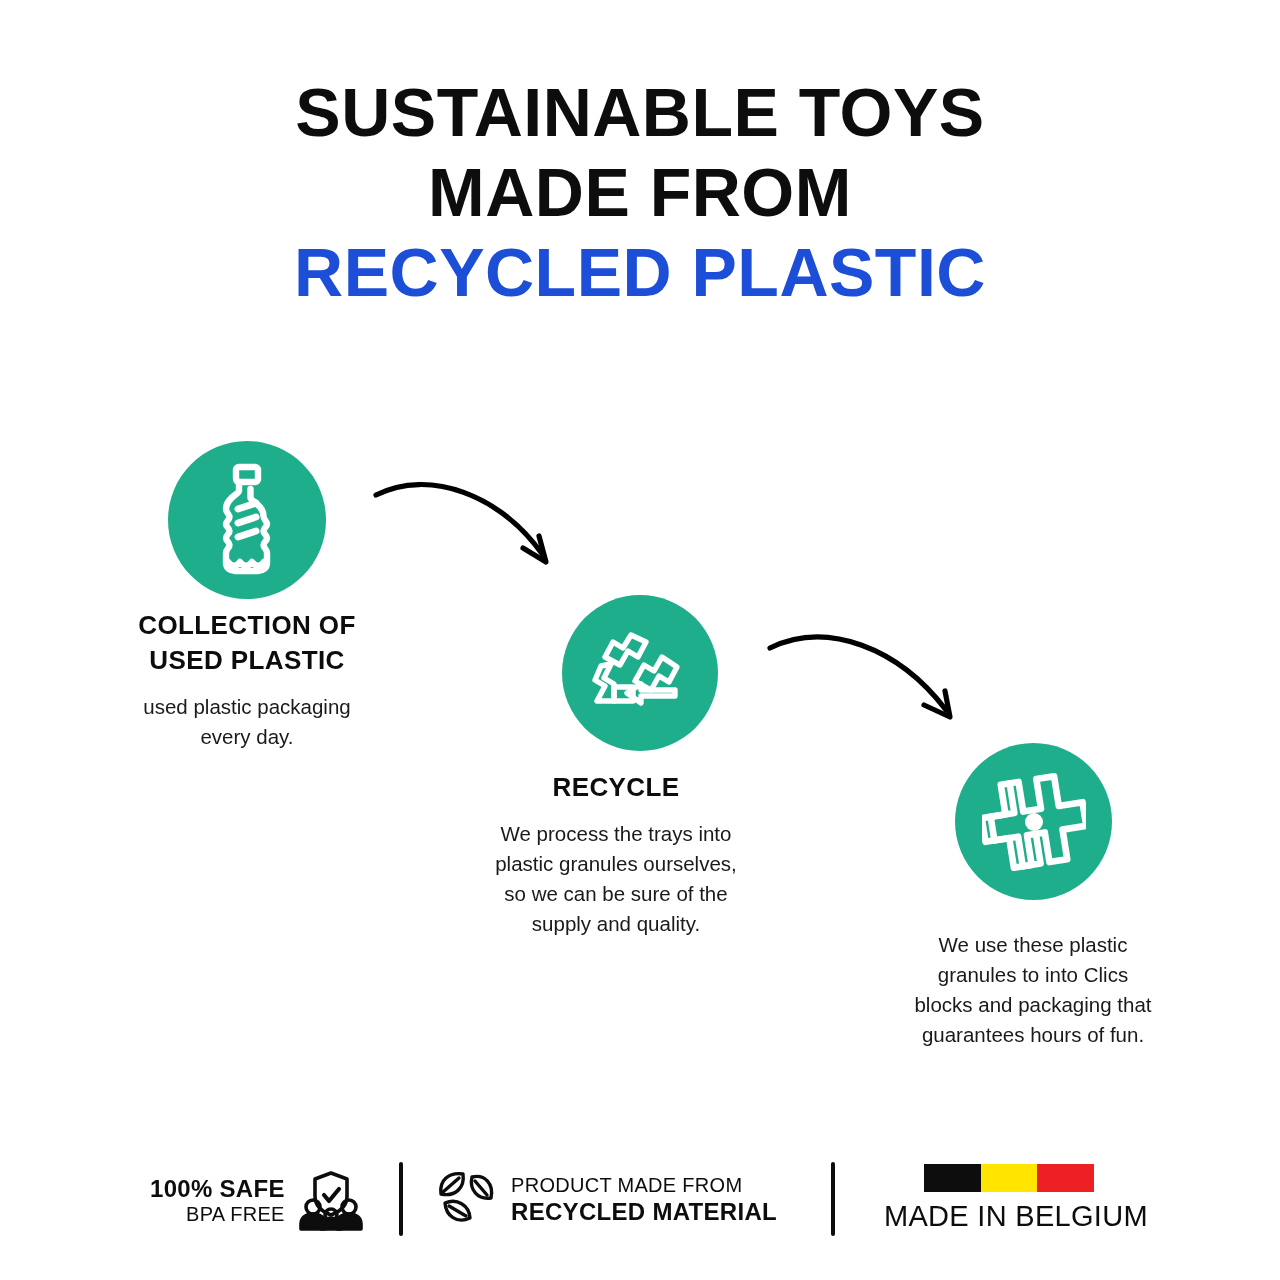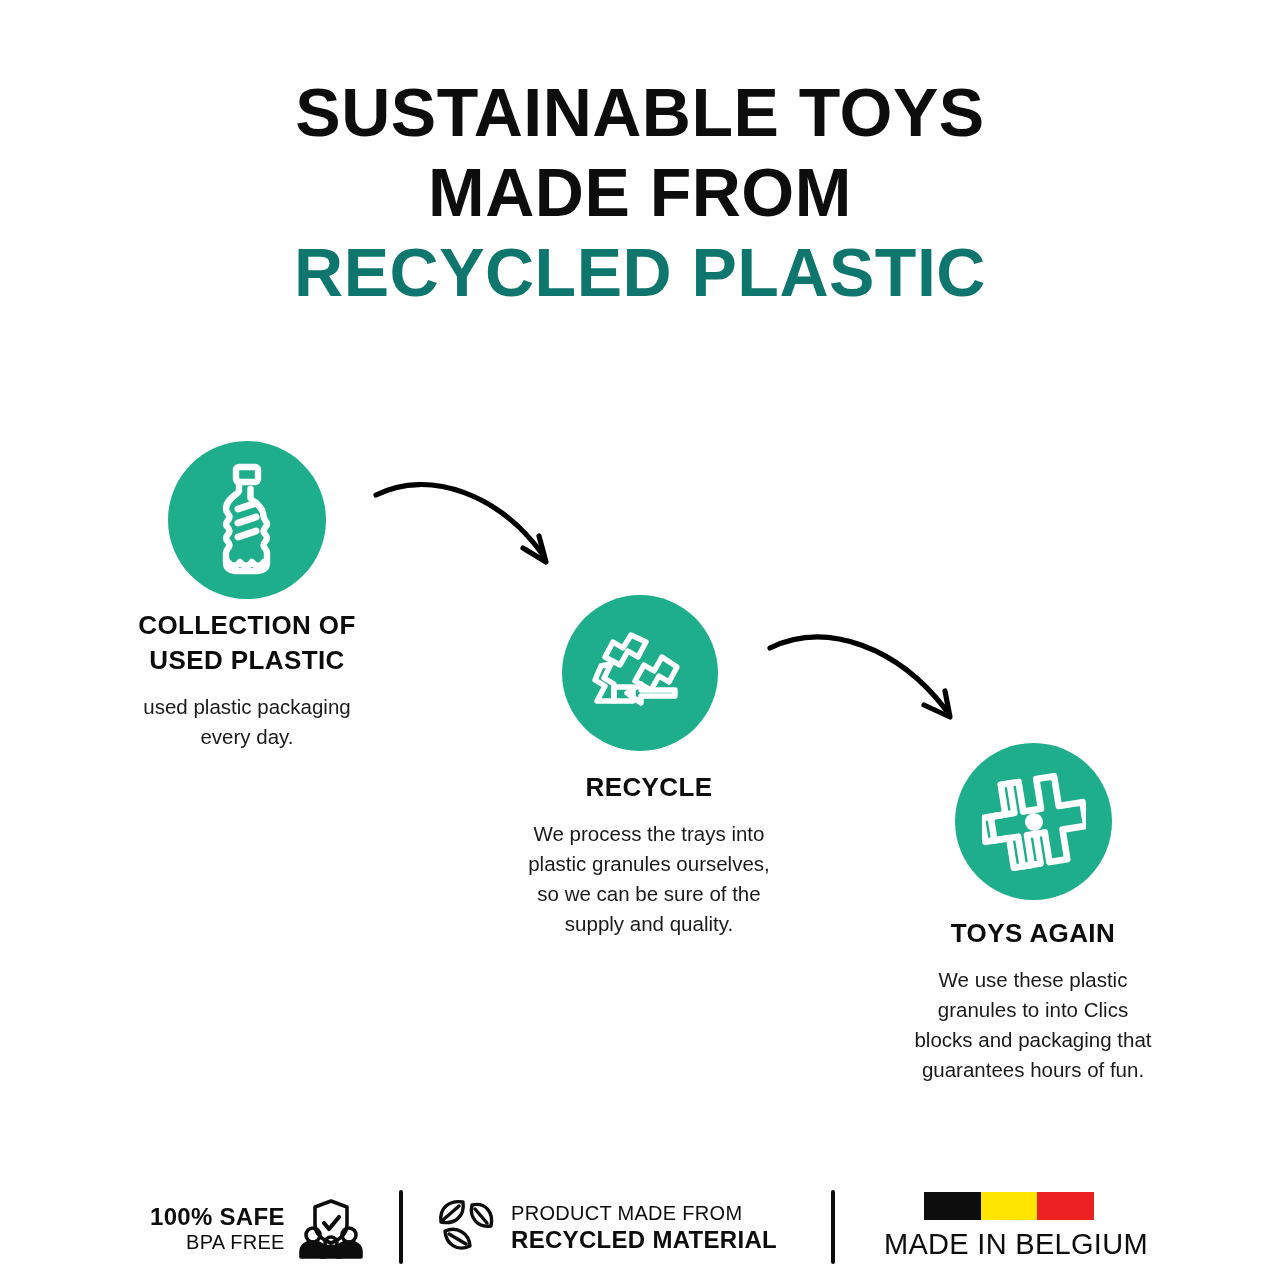--- a/index.html
+++ b/index.html
@@ -28,21 +28,21 @@
     text-align: center;
   }
   .title-line {
     font-size: 68px;
     line-height: 80px;
     font-weight: 700;
     letter-spacing: 0.5px;
     color: #0d0d0d;
     white-space: nowrap;
   }
-  .title-line.accent { color: #0f766e; }
+  .title-line.accent { color: #1d4ed8; }
 
   
   .step { position: absolute; }
 
   .step-circle {
     position: absolute;
     border-radius: 50%;
     background: #1FAE8C;
     display: flex;
     align-items: center;
@@ -67,21 +67,21 @@
     margin-top: 14px;
   }
 
   
   .arrow { position: absolute; }
 
   
   .footer {
     position: absolute;
     left: 0;
-    top: 1176px;
+    top: 1148px;
     width: 1280px;
     height: 104px;
   }
 
   .badge {
     position: absolute;
     display: flex;
     align-items: center;
     gap: 14px;
   }
@@ -202,21 +202,21 @@
 
           <path d="M67 34 L59 48 L49 42 L40 58 L56 67 L64 53 L74 59 L82 44 Z" transform="translate(3,-4)"></path>
 
           <path d="M35 76 L35 62 L54 62 L54 76 Z" transform="translate(-13,-2)"></path>
 
           <path d="M52 57 L38 66 L52 76 L52 69 L86 69 L86 63 L52 63 Z" transform="translate(-3,0)"></path>
         </svg>
       </span>
     </div>
 
-    <div class="step-text" style="left:474px; top:770px; width:350px;">
+    <div class="step-text" style="left:441px; top:770px; width:350px;">
       <div class="step-heading">
         <div>RECYCLE</div>
       </div>
       <div class="step-body">
         <div>We process the trays into</div>
         <div>plastic granules ourselves,</div>
         <div>so we can be sure of the</div>
         <div>supply and quality.</div>
       </div>
     </div>
@@ -239,23 +239,20 @@
             <path d="M34 10 v30 h-24 v24 h24 v30 h18 v-30 h0"></path>
 
             <path d="M34 10 h18 v30 h18 v-30 h18 v30 h24 v24 h-24 v30 h-18 v-30 h-18 v30 h-18 v-30 h-24 v-24 h24 z" transform="translate(-9,0)"></path>
           </g>
           <circle cx="52" cy="52" r="9" fill="#ffffff" stroke="none"></circle>
         </svg>
       </span>
     </div>
 
     <div class="step-text" style="left:858px; top:916px; width:350px;">
-      <div class="step-heading">
-        <div>TOYS AGAIN</div>
-      </div>
       <div class="step-body">
         <div>We use these plastic</div>
         <div>granules to into Clics</div>
         <div>blocks and packaging that</div>
         <div>guarantees hours of fun.</div>
       </div>
     </div>
   </div>
 
   <div class="footer">

